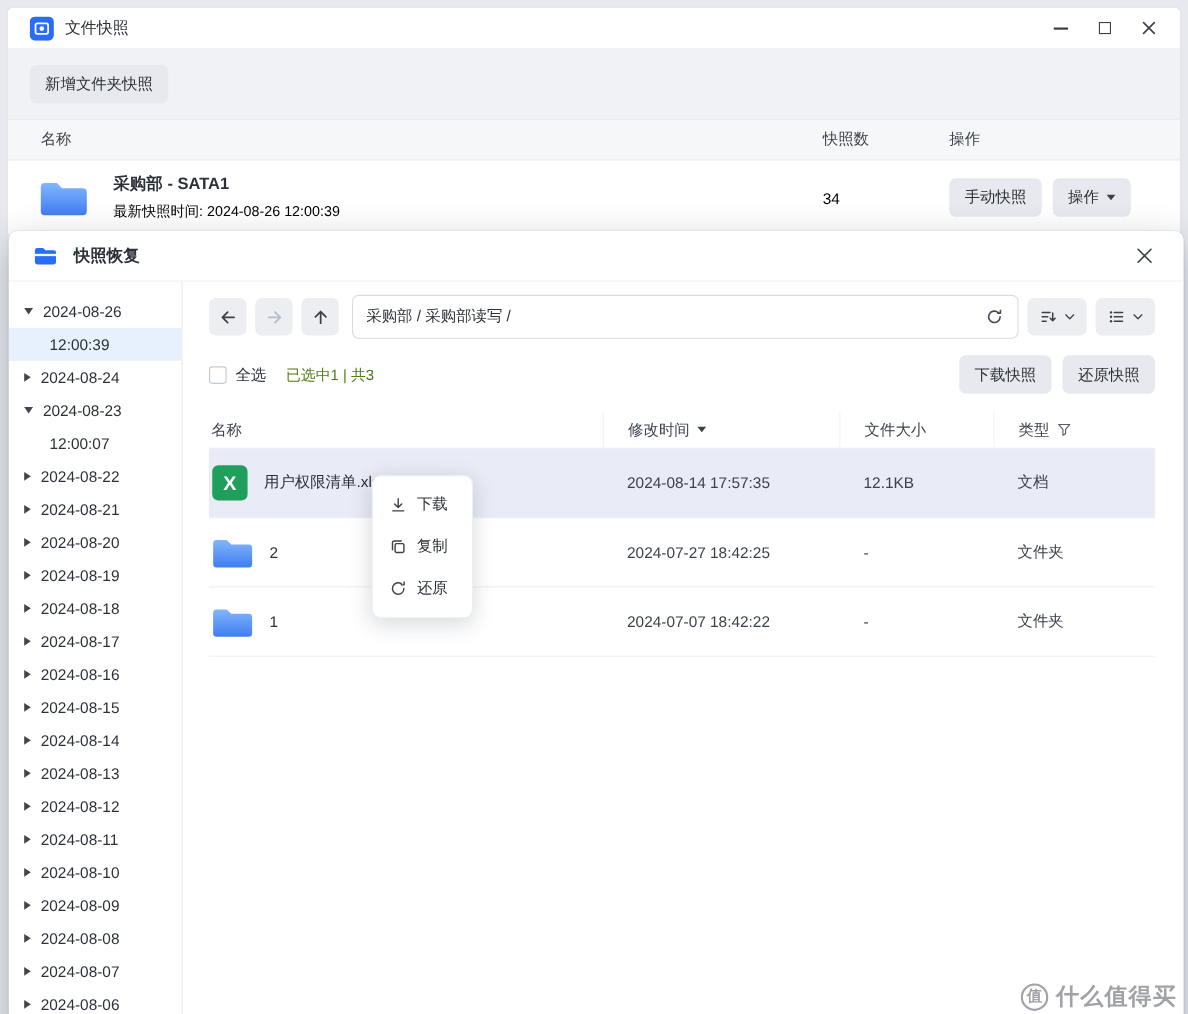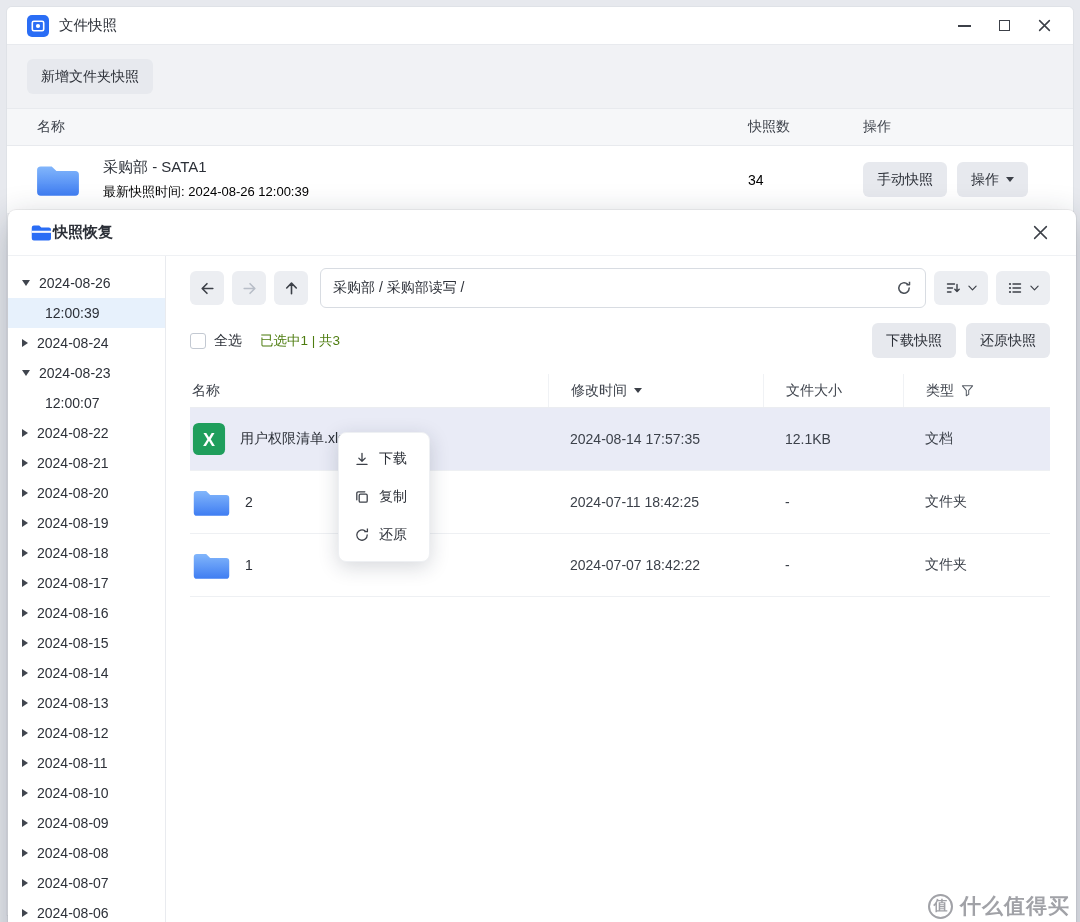--- a/index.html
+++ b/index.html
@@ -39,36 +39,36 @@
   .sn-header { display:flex; align-items:center; height:38px; background:#f6f7f9;
     border-top:1px solid #e8eaee; border-bottom:1px solid #e8eaee;
     padding:0 54px 0 30px; color:#3e434c; }
   .sn-col-name { flex:1; }
   .sn-col-count { width:115px; }
   .sn-col-actions { width:156px; }
   .sn-row { display:flex; align-items:center; background:#fff; height:68px;
     padding:0 54px 0 28px; border-bottom:1px solid #edeff2; }
   .sn-name-cell { flex:1; display:flex; align-items:center; gap:22px; }
   .sn-folder svg { width:46px; height:38px; display:block; }
-  .sn-name { font-size:15px; font-weight:400; }
+  .sn-name { font-size:15px; font-weight:700; }
   .sn-sub { font-size:13px; color:#000000; margin-top:6px; }
   .sn-count { width:115px; color:#000000; }
   .sn-actions { width:156px; display:flex; gap:10px; }
 
   
   .modal {
     position:absolute; left:8px; top:210px; width:1068px; height:762px;
     background:#fff; border-radius:8px 8px 0 0;
     box-shadow:0 10px 34px rgba(25,35,55,.28), 0 0 0 1px rgba(0,0,0,.05);
     display:flex; flex-direction:column; overflow:hidden; z-index:3;
   }
   .md-titlebar { height:46px; display:flex; align-items:center; padding:0 22px;
     border-bottom:1px solid #eff1f4; flex:0 0 auto; }
   .md-icon svg { width:21px; height:21px; display:block; }
-  .md-title { font-weight:700; font-size:15px; margin-left:2px; }
+  .md-title { font-weight:700; font-size:15px; margin-left:16px; }
   .md-close { margin-left:auto; width:28px; height:28px; display:flex;
     align-items:center; justify-content:center; cursor:pointer; }
   .md-close svg { width:15px; height:15px; }
 
   .md-body { flex:1; display:flex; min-height:0; }
   .md-sidebar { width:158px; flex:0 0 auto; border-right:1px solid #e9ebef;
     padding-top:12px; overflow:hidden; }
   .tree-row { height:30px; display:flex; align-items:center; font-size:14px;
     color:#2c3038; cursor:pointer; }
   .tree-row.date { padding-left:14px; gap:9px; }
@@ -411,21 +411,21 @@
                         <linearGradient id="fgrad2" x1="0" y1="0" x2="0" y2="1">
                           <stop offset="0" stop-color="#82b6fb"></stop>
                           <stop offset="1" stop-color="#3f7df2"></stop>
                         </linearGradient>
                       </defs>
                       <path d="M2 8.5A3.5 3.5 0 0 1 5.5 5H16l4.5 4.5h18A3.5 3.5 0 0 1 42 13v16.5a3.5 3.5 0 0 1-3.5 3.5h-33A3.5 3.5 0 0 1 2 29.5z" fill="url(#fgrad2)"></path>
                     </svg>
                   </span>
                   <span class="file-name">2</span>
                 </div>
-                <div class="ft-cell">2024-07-11 18:42:25</div>
+                <div class="ft-cell">2024-07-27 18:42:25</div>
                 <div class="ft-cell">-</div>
                 <div class="ft-cell">文件夹</div>
               </div>
               <div class="ft-grid ft-row">
                 <div class="ft-cell name">
                   <span class="file-icon">
                     <svg viewBox="0 0 44 36">
                       <defs>
                         <linearGradient id="fgrad2" x1="0" y1="0" x2="0" y2="1">
                           <stop offset="0" stop-color="#82b6fb"></stop>

